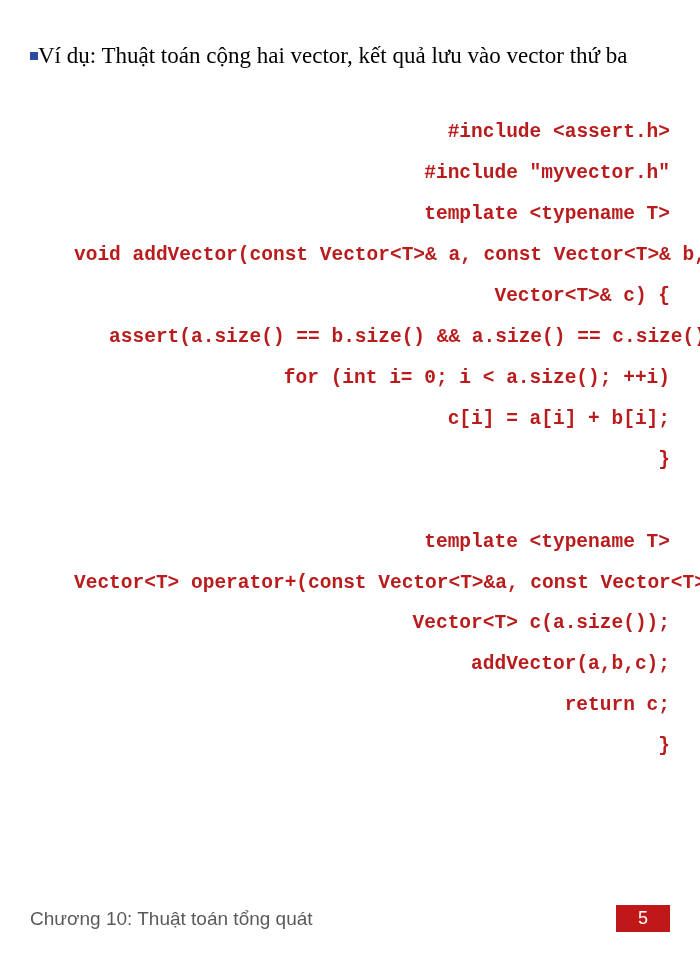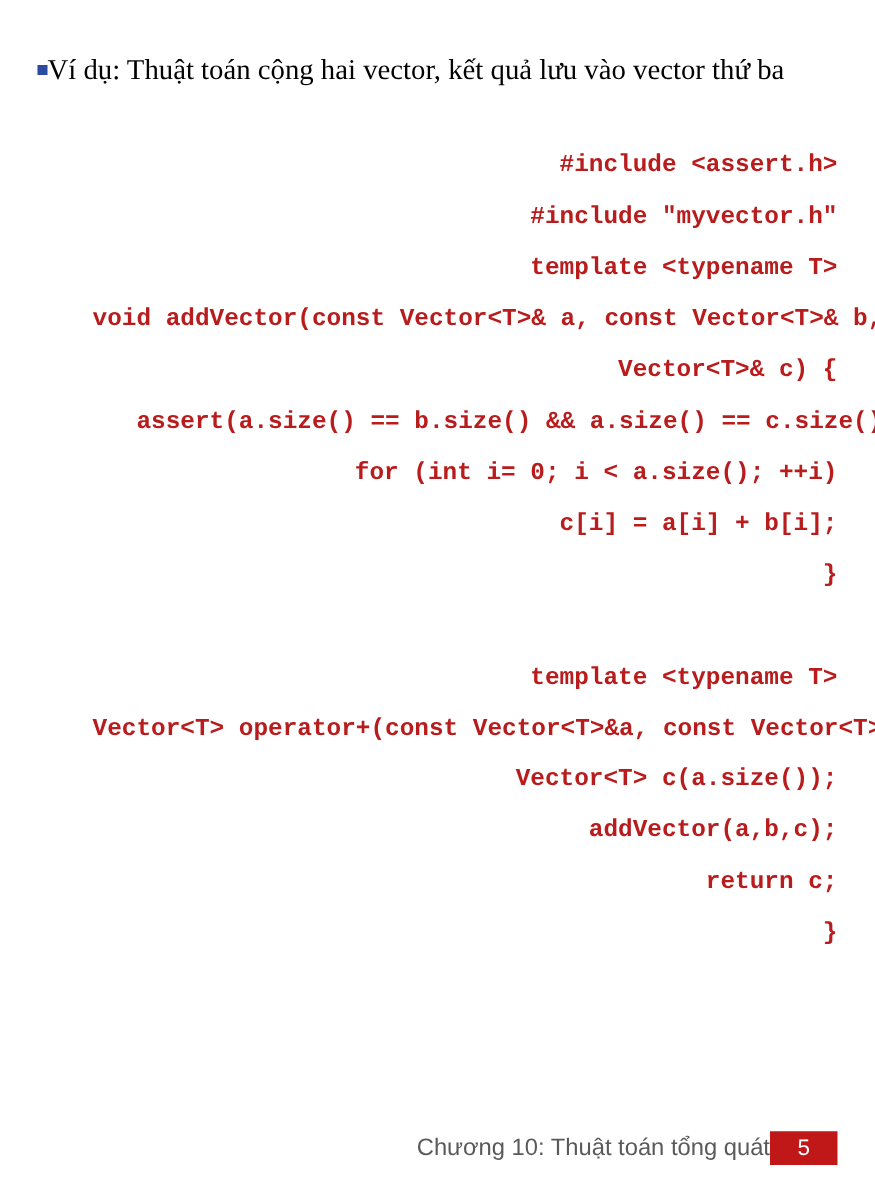--- a/index.html
+++ b/index.html
@@ -42,21 +42,21 @@
       margin-left: 44px;
       white-space: pre;
       text-align: right;
     }
     .footer {
       position: absolute;
       bottom: 28px;
       left: 30px;
       right: 30px;
       display: flex;
-      justify-content: flex-end;
+      justify-content: space-between;
       align-items: center;
     }
     .footer-text {
       font-family: Arial, Helvetica, sans-serif;
       font-size: 19px;
       color: #5a5a5a;
     }
     .page-badge {
       background: #c01818;
       color: #ffffff;

